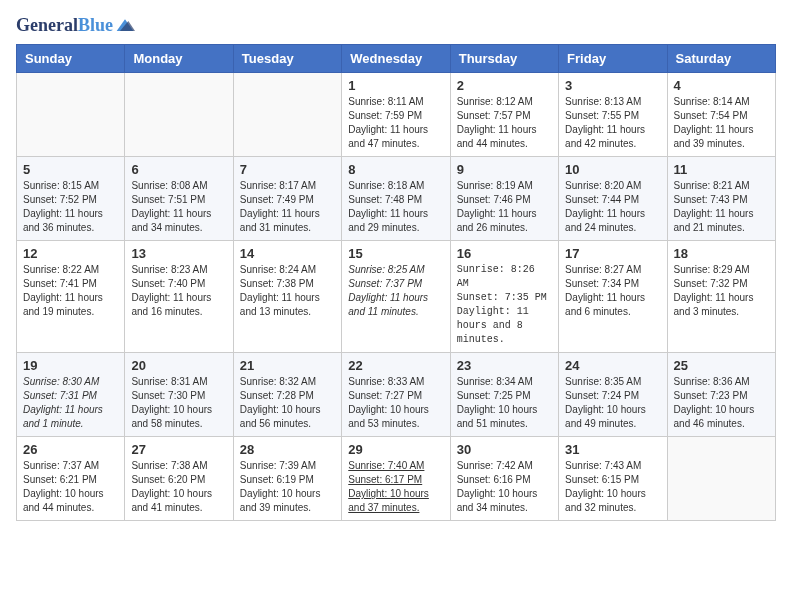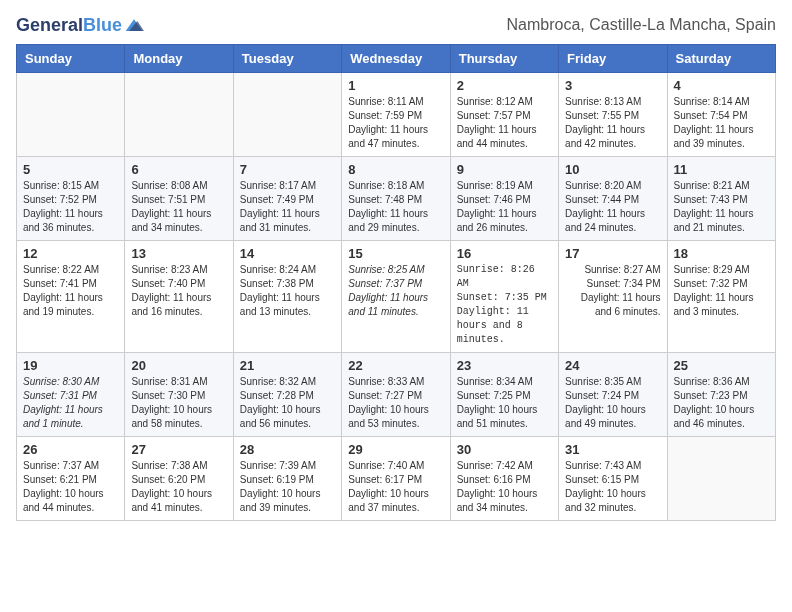--- a/index.html
+++ b/index.html
@@ -87,31 +87,30 @@
     .empty-cell {
       background: #f9f9f9 !important;
     }
   </style>
 </head>
 <body>
 
 <div class="header">
   <div class="logo">
     <div>
-      <div style="display:flex;align-items:flex-end;">
+      <div style="display:flex;align-items:flex-end;font-family:Liberation Serif, serif;">
         <span class="logo-text">General<span>Blue</span></span>
         <svg class="logo-icon" viewBox="0 0 24 24">
           <polygon points="2,18 12,4 22,18" fill="#4a90d9"></polygon>
           <polygon points="6,18 16,6 24,18" fill="#2c3e6b" opacity="0.7"></polygon>
         </svg>
       </div>
     </div>
   </div>
   <div class="title-block">
-    <div class="subtitle">Nambroca, Castille-La Mancha, Spain</div>
   </div>
 </div>
 
 <table class="calendar">
   <thead>
     <tr>
     <th>Sunday</th>
         <th>Monday</th>
         <th>Tuesday</th>
         <th>Wednesday</th>
@@ -220,21 +219,21 @@
 Daylight: 11 hours and 11 minutes.</div>
         </td>
         <td>
           <span class="day-num">16</span>
           <div class="day-info" style="white-space: pre-line; font-family: Liberation Mono, monospace;">Sunrise: 8:26 AM
 Sunset: 7:35 PM
 Daylight: 11 hours and 8 minutes.</div>
         </td>
         <td>
           <span class="day-num">17</span>
-          <div class="day-info" style="white-space: pre-line; text-align: right;">Sunrise: 8:27 AM
+          <div class="day-info" style="white-space: pre-line;">Sunrise: 8:27 AM
 Sunset: 7:34 PM
 Daylight: 11 hours and 6 minutes.</div>
         </td>
         <td>
           <span class="day-num">18</span>
           <div class="day-info" style="white-space: pre-line;">Sunrise: 8:29 AM
 Sunset: 7:32 PM
 Daylight: 11 hours and 3 minutes.</div>
         </td>
       </tr>
@@ -296,21 +295,21 @@
 Daylight: 10 hours and 41 minutes.</div>
         </td>
         <td>
           <span class="day-num">28</span>
           <div class="day-info" style="white-space: pre-line;">Sunrise: 7:39 AM
 Sunset: 6:19 PM
 Daylight: 10 hours and 39 minutes.</div>
         </td>
         <td>
           <span class="day-num">29</span>
-          <div class="day-info" style="white-space: pre-line;">Sunrise: 7:40 AM
+          <div class="day-info" style="white-space: pre-line; text-decoration: underline;">Sunrise: 7:40 AM
 Sunset: 6:17 PM
 Daylight: 10 hours and 37 minutes.</div>
         </td>
         <td>
           <span class="day-num">30</span>
           <div class="day-info" style="white-space: pre-line;">Sunrise: 7:42 AM
 Sunset: 6:16 PM
 Daylight: 10 hours and 34 minutes.</div>
         </td>
         <td>

